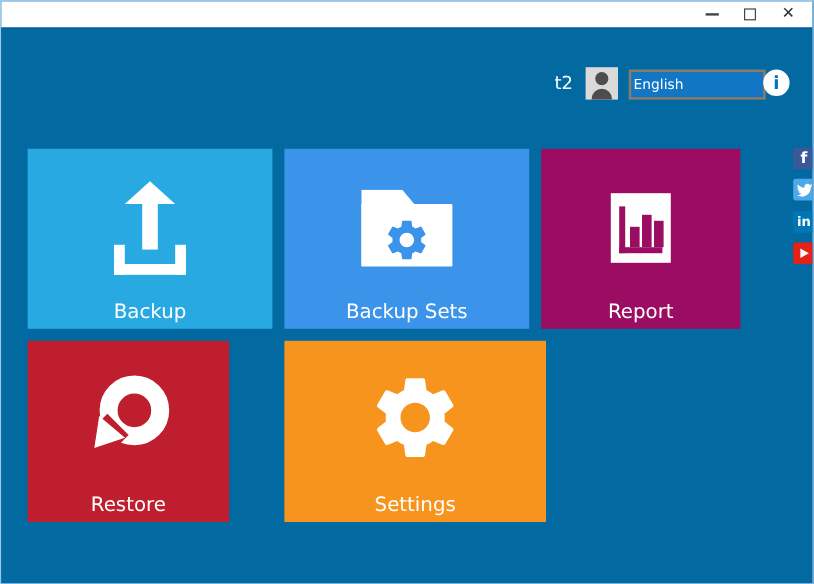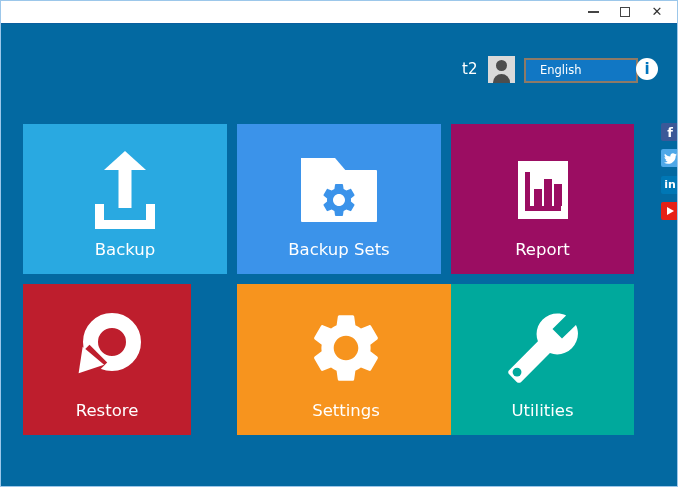--- a/index.html
+++ b/index.html
@@ -21,34 +21,34 @@
   
   .client { position:absolute; top:22px; left:0; right:0; bottom:0; border-top:1px solid #0A5E9E; }
 
   
   .username { position:absolute; left:461px; top:36px; color:#fff; font-size:15px; }
   .avatar { position:absolute; left:487px; top:32px; width:27px; height:27px; background:#DADADA; }
   .avatar .head { position:absolute; left:8px; top:4px; width:11px; height:11px; border-radius:50%; background:#4D4D4D; }
   .avatar .torso { position:absolute; left:5px; bottom:0; width:17px; height:9px; border-radius:9px 9px 0 0; background:#4D4D4D; }
   .lang-box { position:absolute; left:523px; top:34px; width:114px; height:25px;
               border:2px solid #8E7A66; background:#1177C4; color:#fff; font-size:11.5px;
-              line-height:21px; padding-left:14px; cursor:pointer; }
+              line-height:21px; padding-left:2px; cursor:pointer; }
   .info-btn { position:absolute; left:635px; top:34px; width:22px; height:22px; border-radius:50%;
               background:#fff; color:#0074BD; font-weight:bold; font-size:15px; text-align:center;
               line-height:22px; cursor:pointer; }
 
   
   .tile { position:absolute; cursor:pointer; }
   .tile-0 { left:22px;  top:100px; width:204px; height:150px; }
   .tile-1 { left:236px; top:100px; width:204px; height:150px; }
-  .tile-2 { left:450px; top:100px; width:183px; height:150px; }
+  .tile-2 { left:450px; top:100px; width:166px; height:150px; }
   .tile-3 { left:22px;  top:260px; width:168px; height:151px; }
   .tile-4 { left:236px; top:260px; width:218px; height:151px; }
   .tile-5 { left:450px; top:260px; width:183px; height:151px; }
-  .tile-label { position:absolute; bottom:15px; left:0; width:100%; text-align:center;
+  .tile-label { position:absolute; bottom:5px; left:0; width:100%; text-align:center;
                 color:#fff; font-size:16.5px; }
   .icon-box { position:absolute; left:50%; top:44%; transform:translate(-50%,-50%); }
 
   
   .up-icon { width:64px; height:78px; position:relative; }
   .up-head { position:absolute; top:0; left:50%; transform:translateX(-50%); width:0; height:0;
              border-left:21px solid transparent; border-right:21px solid transparent;
              border-bottom:19px solid #fff; }
   .up-stem { position:absolute; top:17px; left:50%; transform:translateX(-50%);
              width:13px; height:40px; background:#fff; }
@@ -163,29 +163,20 @@
 
     <div class="tile tile-4" style="background-color: rgb(247, 148, 30);">
       <div class="icon-box">
         <svg width="82" height="82" viewBox="0 0 24 24">
           <path fill="#ffffff" d="M19.14 12.94c.04-.3.06-.61.06-.94 0-.32-.02-.64-.07-.94l2.03-1.58c.18-.14.23-.41.12-.61l-1.92-3.32c-.12-.22-.37-.29-.59-.22l-2.39.96c-.5-.38-1.03-.7-1.62-.94l-.36-2.54c-.04-.24-.24-.41-.48-.41h-3.84c-.24 0-.43.17-.47.41l-.36 2.54c-.59.24-1.13.57-1.62.94l-2.39-.96c-.22-.08-.47 0-.59.22L2.74 8.87c-.12.21-.08.47.12.61l2.03 1.58c-.05.3-.09.63-.09.94s.02.64.07.94l-2.03 1.58c-.18.14-.23.41-.12.61l1.92 3.32c.12.22.37.29.59.22l2.39-.96c.5.38 1.03.7 1.62.94l.36 2.54c.05.24.24.41.48.41h3.84c.24 0 .44-.17.47-.41l.36-2.54c.59-.24 1.13-.56 1.62-.94l2.39.96c.22.08.47 0 .59-.22l1.92-3.32c.12-.22.07-.47-.12-.61l-2.01-1.58zM12 15.6c-1.98 0-3.6-1.62-3.6-3.6s1.62-3.6 3.6-3.6 3.6 1.62 3.6 3.6-1.62 3.6-3.6 3.6z"></path>
         </svg>
       </div>
       <div class="tile-label">Settings</div>
     </div>
 
-    <div class="tile tile-5" style="background-color: rgb(0, 169, 156);">
-      <div class="icon-box">
-        <svg width="76" height="76" viewBox="0 0 24 24" style="transform:scaleX(-1);">
-          <path fill="#ffffff" d="M22.7 19l-9.1-9.1c.9-2.3.4-5-1.5-6.9-2-2-5-2.4-7.4-1.3L9 6 6 9 1.6 4.7C.4 7.1.9 10.1 2.9 12.1c1.9 1.9 4.6 2.4 6.9 1.5l9.1 9.1c.4.4 1 .4 1.4 0l2.3-2.3c.5-.4.5-1.1.1-1.4z"></path>
-          <circle cx="20.2" cy="19.6" r="1.4" fill="#00A99C"></circle>
-        </svg>
-      </div>
-      <div class="tile-label">Utilities</div>
-    </div>
 
     <div class="social">
       <div class="social-sq sq-fb" style="background-color: rgb(59, 89, 152);">f</div>
       <div class="social-sq sq-tw" style="background-color: rgb(79, 168, 232);">
         <svg class="tw-bird" width="13" height="13" viewBox="0 0 24 24">
           <path fill="#ffffff" d="M23.95 4.57c-.89.39-1.83.65-2.83.78 1.02-.61 1.8-1.57 2.16-2.72-.95.56-2 .96-3.13 1.18-.9-.96-2.17-1.56-3.59-1.56-2.72 0-4.92 2.2-4.92 4.92 0 .39.05.77.13 1.12C7.69 8.09 4.07 6.13 1.64 3.16c-.43.72-.67 1.56-.67 2.48 0 1.71.87 3.21 2.19 4.1-.81-.03-1.57-.25-2.23-.62v.06c0 2.39 1.69 4.37 3.95 4.83-.41.11-.85.17-1.3.17-.31 0-.62-.03-.92-.09.63 1.95 2.45 3.38 4.6 3.42-1.68 1.32-3.81 2.1-6.1 2.1-.39 0-.78-.02-1.17-.07 2.19 1.39 4.77 2.21 7.56 2.21 9.05 0 14-7.5 14-13.99 0-.21 0-.42-.02-.63.96-.69 1.8-1.56 2.46-2.55z"></path>
         </svg>
       </div>
       <div class="social-sq sq-li" style="background-color: rgb(0, 119, 181);">in</div>
       <div class="social-sq sq-yt" style="background-color: rgb(230, 33, 23);">

